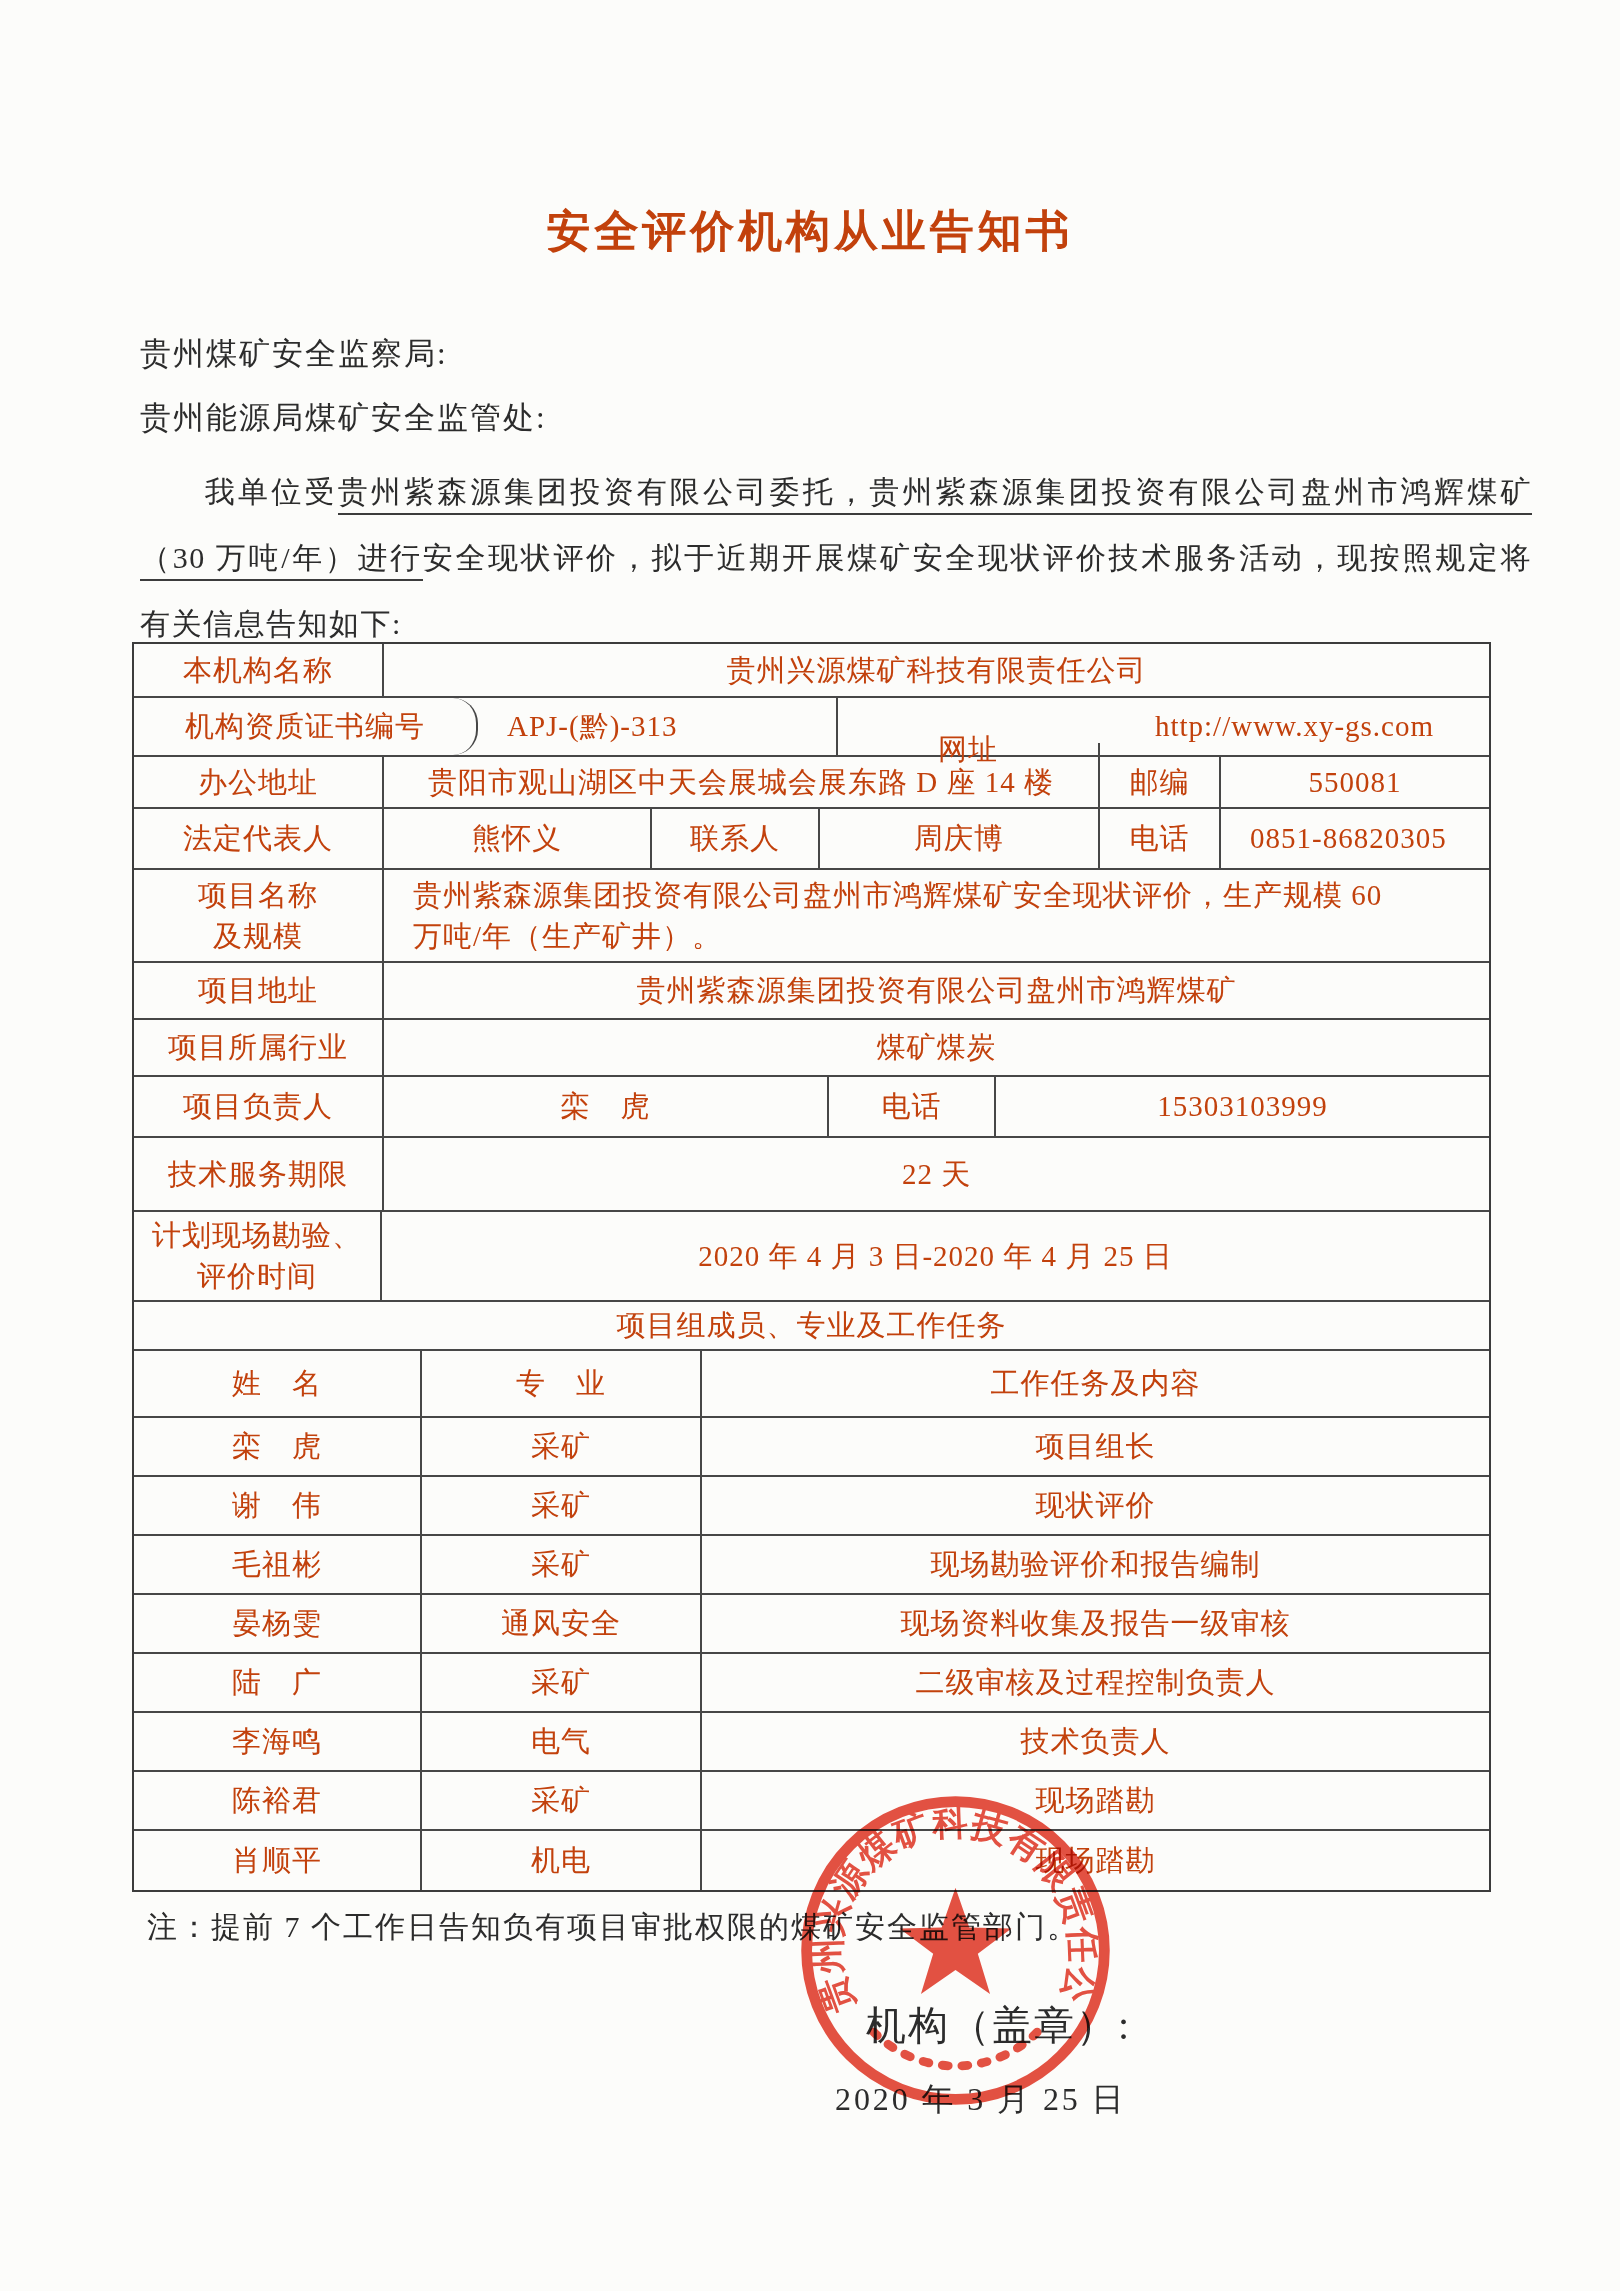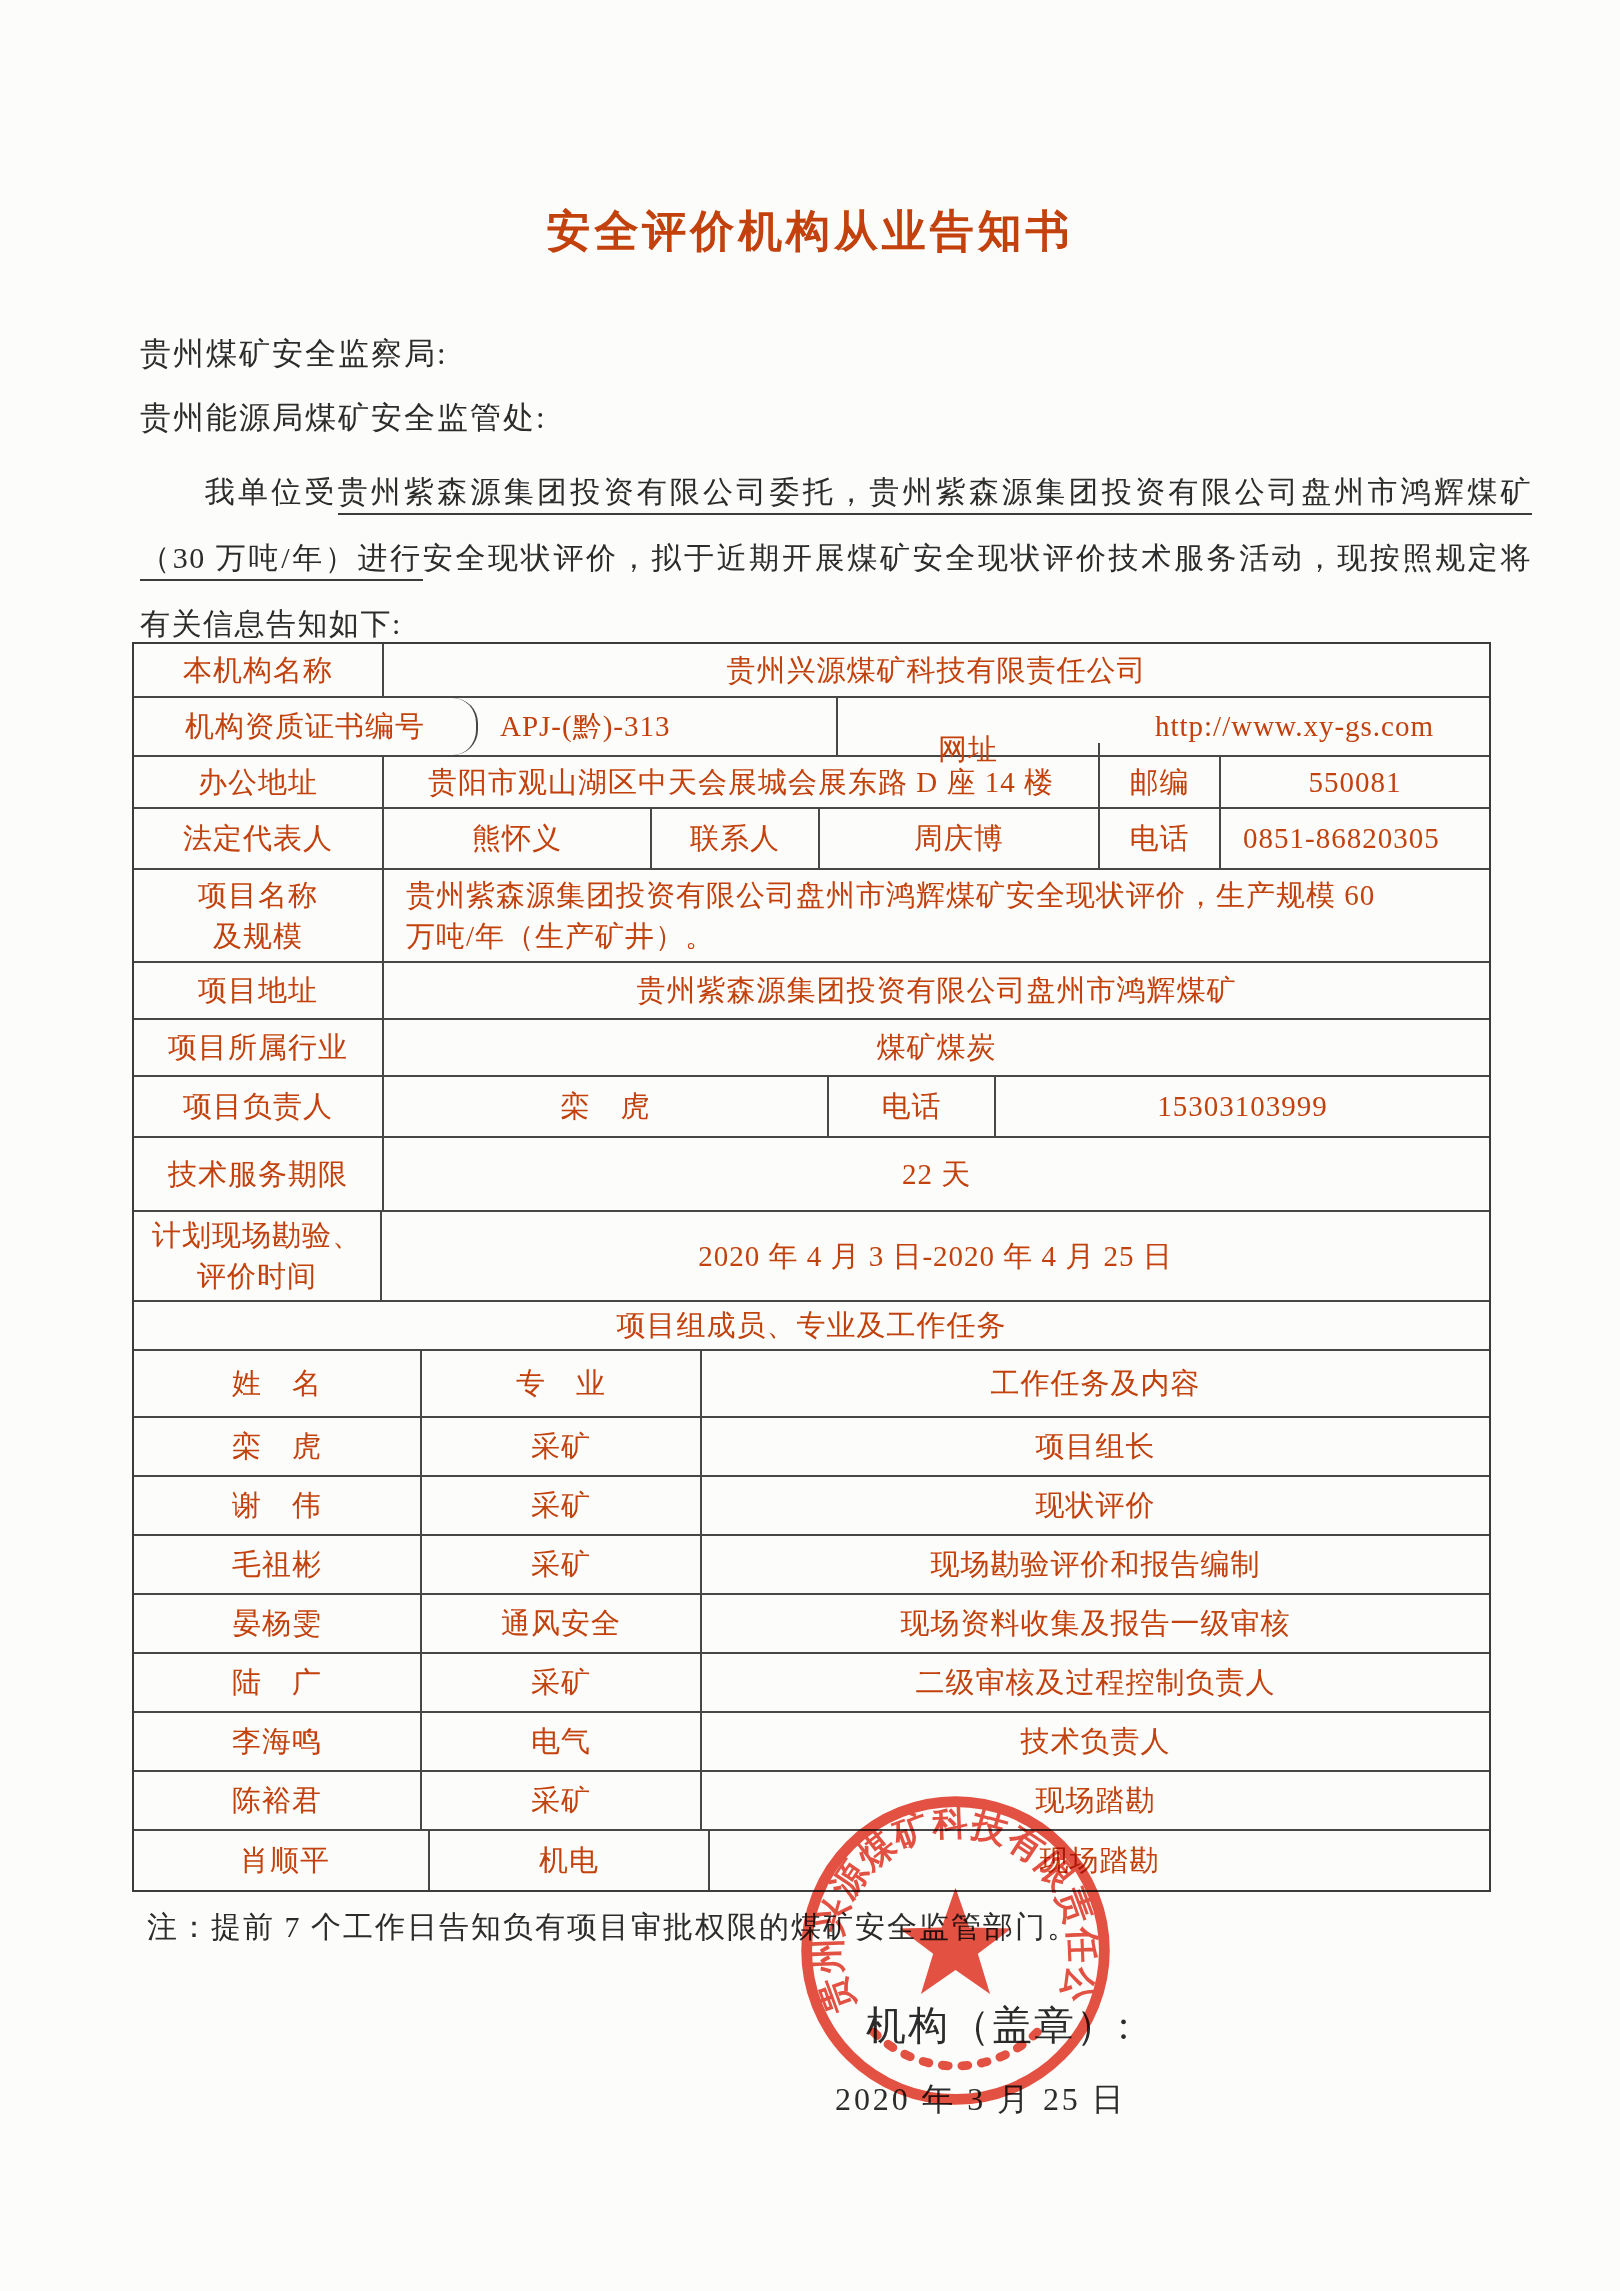--- a/index.html
+++ b/index.html
@@ -29,28 +29,28 @@
   .pline.just{text-align:justify;text-align-last:justify;}
   .indent{display:inline-block;width:63px;}
   .u{border-bottom:2.9px solid #3c3c3c;padding-bottom:4.9px;}
   
   .tbl{
     position:absolute;left:132px;top:642px;width:1359px;
     border:2.9px solid #3c3c3c;box-sizing:border-box;
     font-size:29px;letter-spacing:1px;color:#c2410c;
   }
   .tr{display:flex;border-bottom:2px solid #474747;box-sizing:border-box;}
-  .tr:last-child{border-bottom:none;margin-left:8px;}
+  .tr:last-child{border-bottom:none;}
   .td{
     border-right:2px solid #474747;box-sizing:border-box;
     display:flex;flex-direction:column;align-items:center;justify-content:center;
     text-align:center;line-height:41px;
   }
   .td:last-child{border-right:none;}
-  .td.left{align-items:flex-start;text-align:left;padding-left:22px;}
+  .td.left{align-items:flex-start;text-align:left;padding-left:29px;}
   .flex1{flex:1;}
   .w255{width:250px;} .w351{width:344px;border-radius:25px;} .w367{width:360px;} .w267{width:262px;margin-top:45px;}
   .w730{width:716px;} .w123{width:121px;} .w273{width:268px;} .w171{width:168px;}
   .w286{width:280px;} .w454{width:445px;} .w170{width:167px;} .w253{width:248px;}
   .w294{width:288px;}
   
   .note{position:absolute;left:147px;top:1907px;font-size:30px;letter-spacing:2px;color:#2c2c2c;}
   .stampLabel{position:absolute;left:866px;top:1998px;font-size:40px;letter-spacing:2px;color:#2c2c2c;}
   .signDate{position:absolute;left:835px;top:2078px;font-size:32px;letter-spacing:2.9px;color:#2c2c2c;}
   .seal{

